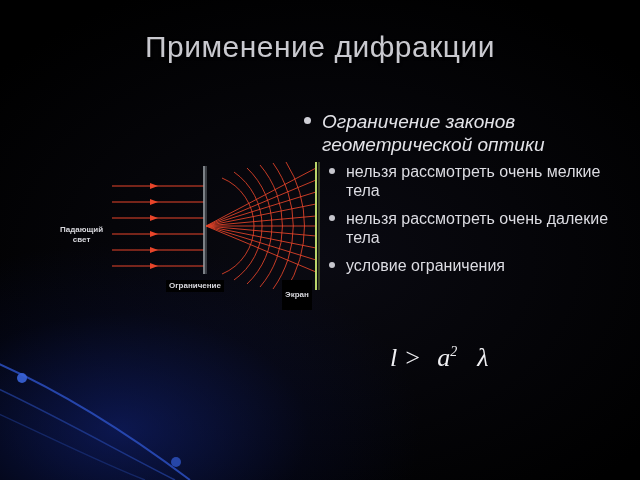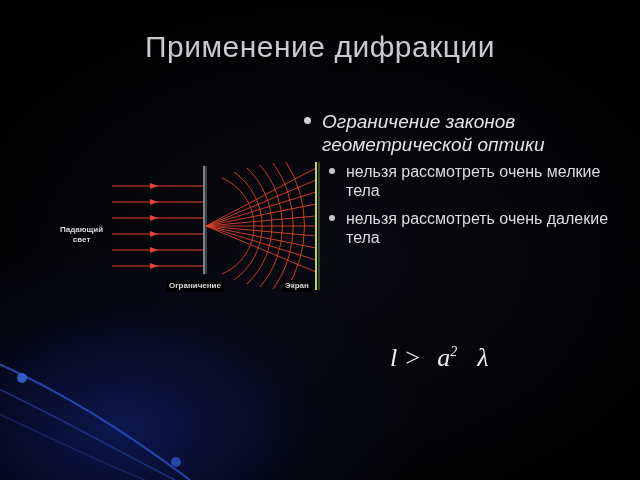--- a/index.html
+++ b/index.html
@@ -143,21 +143,21 @@
     position: absolute;
     color: #d8d8dd;
     font-size: 8px;
     font-weight: bold;
     line-height: 10px;
     text-align: center;
     white-space: nowrap;
   }
   .lbl-incident { left: 6px;  top: 63px; }
   .lbl-obstacle { left: 112px; top: 118px; background: #000; padding: 1px 3px; }
-  .lbl-screen   { left: 228px; top: 118px; background: #000; padding: 1px 3px; }
+  .lbl-screen   { left: 228px; top: 118px; background: #000; padding: 10px 3px; }
 </style>
 </head>
 <body>
 
 <div class="slide">
 
   <svg class="arcs" viewBox="0 0 300 230">
     <path d="M-10 110 C 60 140 130 185 190 230" stroke="#2b4fc0" stroke-width="2" fill="none" opacity="0.85"></path>
     <path d="M-10 135 C 55 165 125 205 175 230" stroke="#24429f" stroke-width="1.6" fill="none" opacity="0.7"></path>
     <path d="M-10 160 C 45 185 105 215 145 230" stroke="#1d3684" stroke-width="1.4" fill="none" opacity="0.6"></path>
@@ -174,20 +174,24 @@
     </div>
     <div class="sub">
       <div class="b2">
         <span class="dot"></span>
         <span>нельзя рассмотреть очень мелкие тела</span>
       </div>
       <div class="b2">
         <span class="dot"></span>
         <span>нельзя рассмотреть очень далекие тела</span>
       </div>
+      <div class="b2">
+        <span class="dot"></span>
+        <span> условие ограничения</span>
+      </div>
     </div>
   </div>
 
   <div class="formula">
     <span class="lhs">l &gt;</span>
     <span class="frac">
       <span class="num"><span>a</span><sup>2</sup></span>
       <span class="bar"></span>
       <span class="den">λ</span>
     </span>

